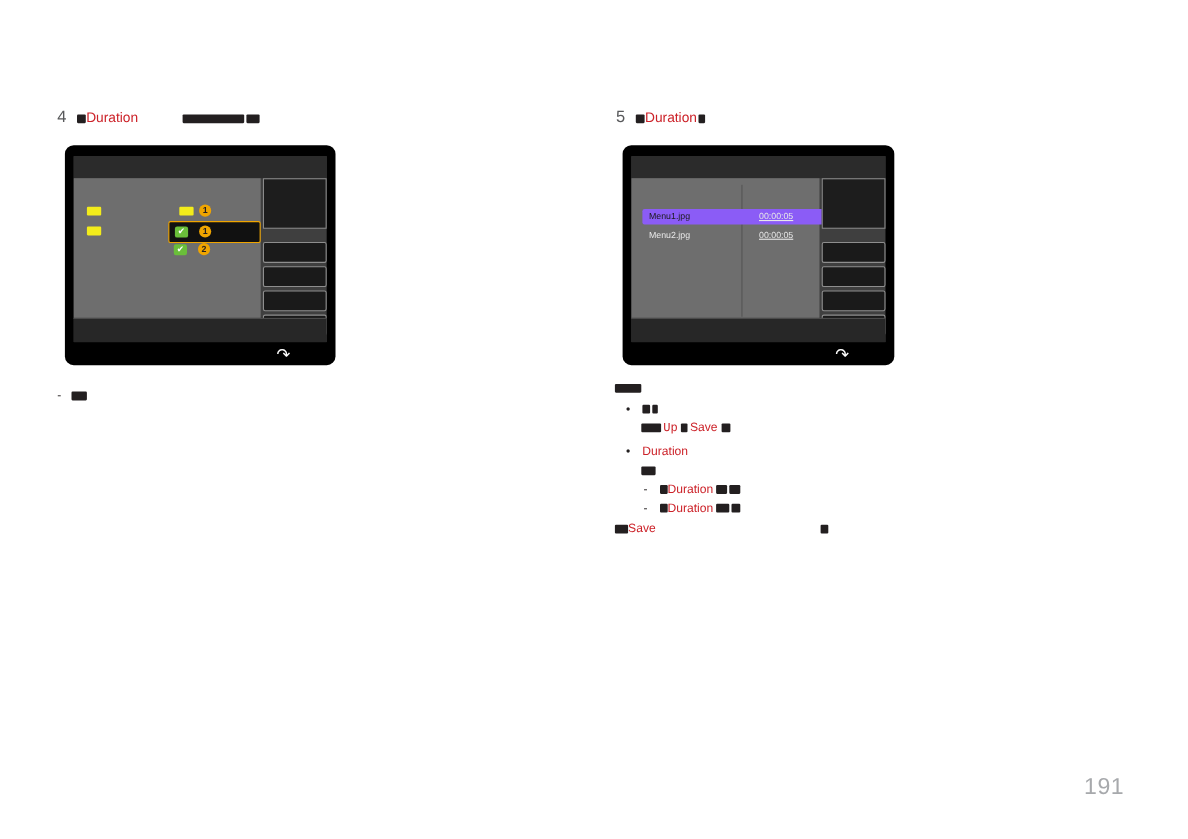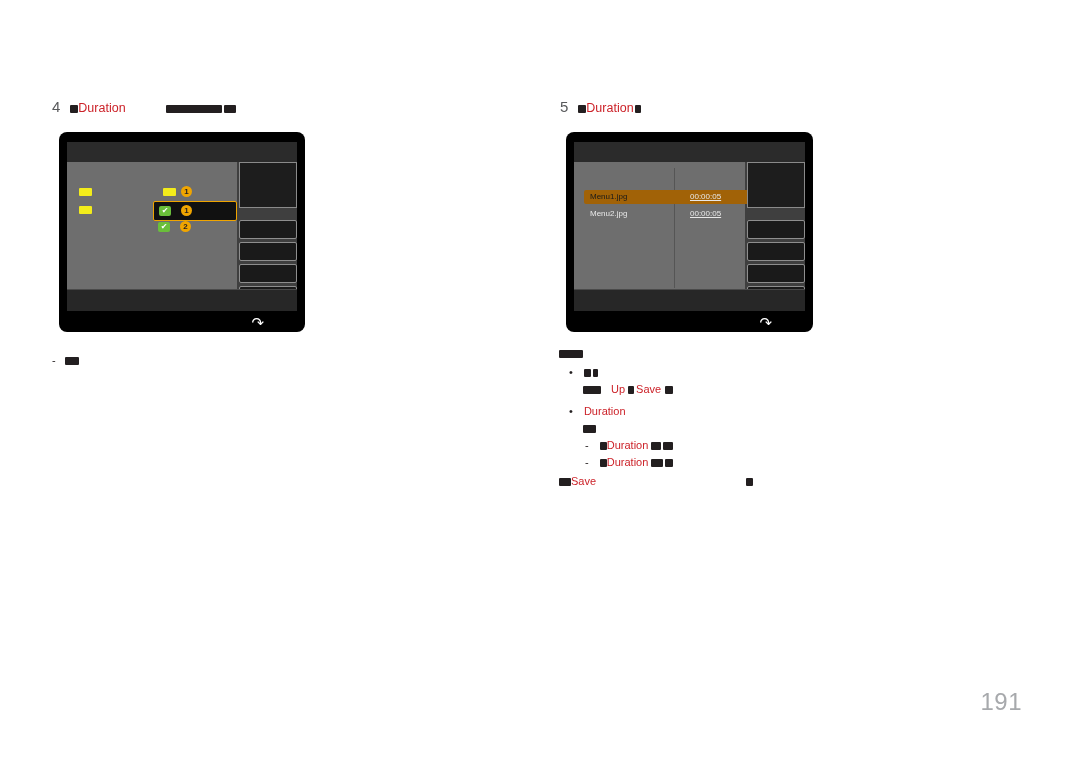--- a/index.html
+++ b/index.html
@@ -149,21 +149,21 @@
   .file-row {
     position: absolute;
     left: 10px;
     width: 175px;
     height: 14px;
     font-size: 8px;
     color: #e8e8e8;
     line-height: 14px;
   }
   .file-row.sel {
-    background: #a16207;
+    background: #8b5cf6;
     color: #1a1a1a;
     border-radius: 2px;
     text-align: right;
   }
   .file-name { position: absolute; left: 6px; }
   .file-time { position: absolute; left: 106px; color: #e8e8e8; text-decoration: underline; }
   .file-row.sel .file-time { color: #e8e8e8; }
   .list-divider {
     position: absolute;
     left: 100px;
@@ -186,22 +186,22 @@
     display: inline-block;
     background: #231f20;
     vertical-align: middle;
     border-radius: 1px;
   }
   .redtext { color: #cc2229; }
 
   .page-number {
     position: absolute;
     right: 58px;
-    bottom: 47px;
-    font-size: 24px;
+    bottom: 35px;
+    font-size: 21px;
     color: #a7a9ac;
     letter-spacing: 0.5px;
   }
 </style>
 </head>
 <body>
 
 <div class="step" style="left:52px; top:99px;">
   <span class="step-num">4</span>
   <span class="step-text">
@@ -278,21 +278,21 @@
   <span class="sq" style="width:24px; height:8px;"></span>
 </div>
 
 <div class="note" style="left:569px; top:365px;">
   <span class="bullet-dot" style="position:relative;">•</span>
   <span style="margin-left:8px;">
     <span class="sq" style="width:7px; height:8px;"></span><span class="sq" style="width:5px; height:8px; margin-left:2px;"></span>
   </span>
 </div>
 <div class="note" style="left:583px; top:382px;">
-  <span class="sq" style="width:18px; height:8px;"></span><span class="redtext" style="margin-left:10px;">Up</span><span class="sq" style="width:6px; height:8px; margin-left:3px;"></span><span class="redtext" style="margin-left:2px;">Save</span><span class="sq" style="width:8px; height:8px; margin-left:4px;"></span>
+  <span class="sq" style="width:18px; height:8px;"></span><span class="redtext" style="margin-left:2px;font-family:Liberation Mono, monospace;">Up</span><span class="sq" style="width:6px; height:8px; margin-left:3px;"></span><span class="redtext" style="margin-left:2px;">Save</span><span class="sq" style="width:8px; height:8px; margin-left:4px;"></span>
 </div>
 
 <div class="note" style="left:569px; top:404px;">
   <span class="bullet-dot" style="position:relative;">•</span>
   <span class="redtext" style="margin-left:8px;">Duration</span>
 </div>
 <div class="note" style="left:583px; top:421px;">
   <span class="sq" style="width:13px; height:8px;"></span>
 </div>
 

